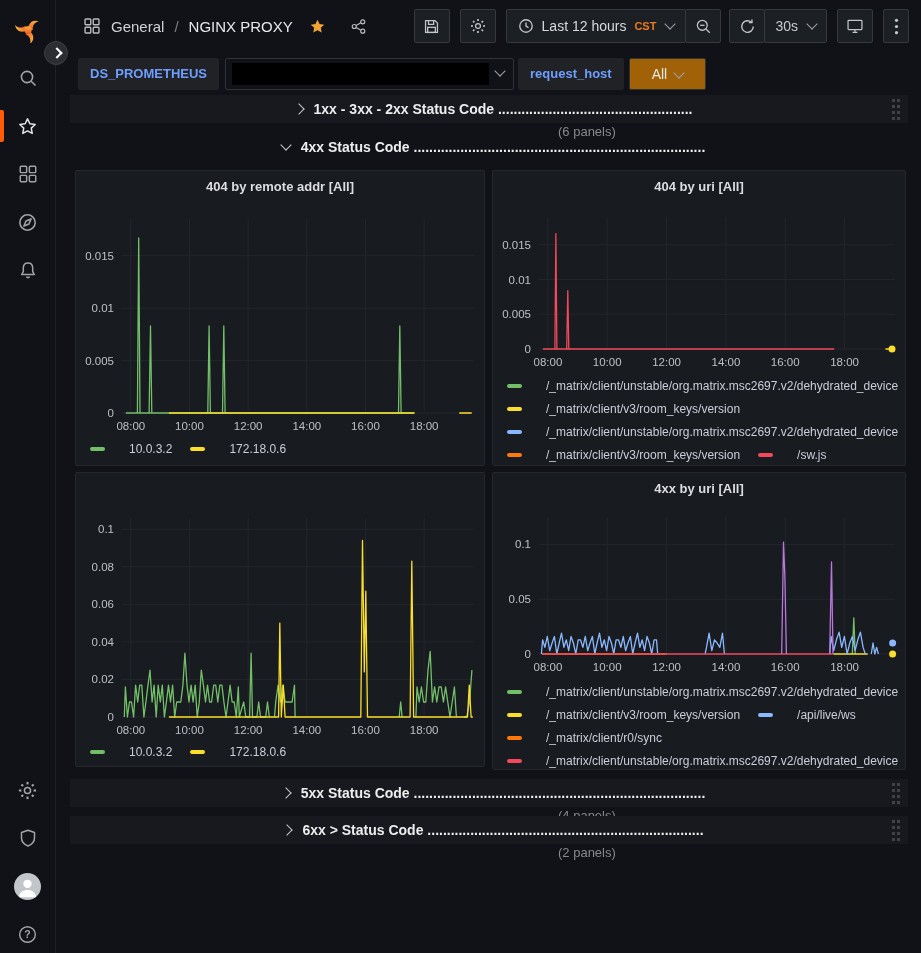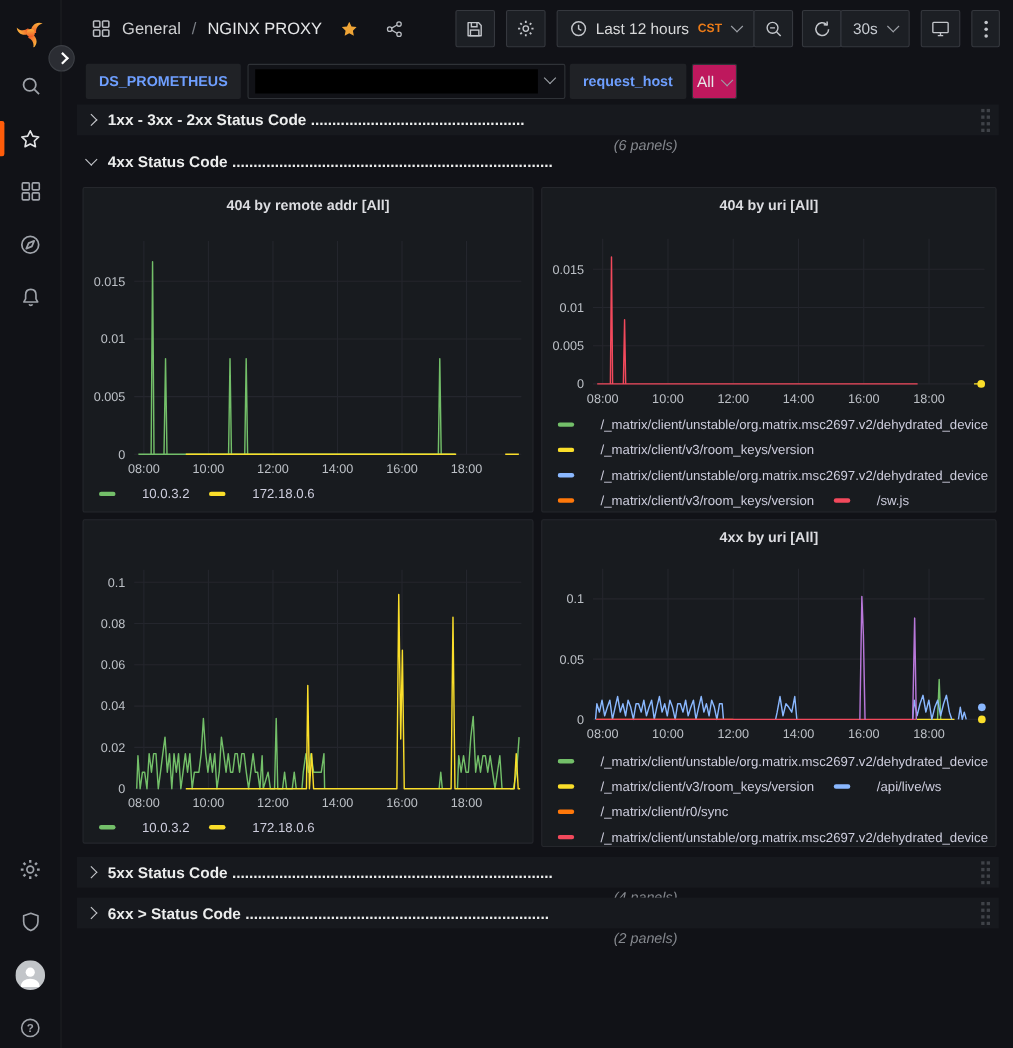--- a/index.html
+++ b/index.html
@@ -38,30 +38,30 @@
   .tb-time .cv,.tb-int .cv{color:#9da1a8;margin-left:2px;}
   .tb-int{gap:8px;padding:0 10px;}
   .tb-int .ival{font-size:14px;color:#c7cbd1;}
 
   
   .varbar{position:absolute;left:55px;top:52px;right:0;height:43px;display:flex;align-items:center;padding-left:23px;}
   .var-label{height:32px;display:flex;align-items:center;padding:0 12px;background:#202226;border-radius:2px;color:#6e9fff;font-size:13px;font-weight:bold;cursor:default;}
   .var-drop{position:relative;height:32px;width:289px;box-sizing:border-box;border:1px solid #2f3237;background:#111217;margin-left:6px;border-radius:2px;cursor:pointer;}
   .var-drop .redact{position:absolute;left:6px;top:4px;right:24px;bottom:4px;background:#000;}
   .var-drop .cv{position:absolute;right:9px;top:12px;color:#9da1a8;}
-  .var-all{height:32px;box-sizing:border-box;border:1px solid #2f3237;background:#be185d;border-radius:2px;margin-left:5px;display:flex;align-items:center;gap:8px;padding:0 4px;color:#e6e7e9;font-size:14px;cursor:pointer;text-align:right;}
+  .var-all{height:32px;box-sizing:border-box;border:1px solid #2f3237;background:#a16207;border-radius:2px;margin-left:5px;display:flex;align-items:center;gap:8px;padding:0 22px;color:#e6e7e9;font-size:14px;cursor:pointer;text-align:right;}
   .var-all .cv{color:#9da1a8;margin-top:-2px;}
   .ml18{margin-left:4px;}
 
   
-  .row-head{position:absolute;left:70px;width:838px;height:28px;display:flex;align-items:center;box-sizing:border-box;padding-left:9px;cursor:pointer;}
+  .row-head{position:absolute;left:70px;width:838px;height:28px;display:flex;align-items:center;box-sizing:border-box;padding-left:9px;cursor:pointer;justify-content:center;}
   .row-head.collapsed{background:#17191e;}
   .row-head .cv{color:#c7c9cd;flex:none;}
   .row-title{margin-left:11px;font-size:14px;font-weight:bold;color:#eceded;white-space:nowrap;}
-  .row-note{position:absolute;left:488px;font-size:13px;font-style:italic;color:#85888e;margin-top:44px;}
+  .row-note{position:absolute;left:488px;font-size:13px;color:#85888e;margin-top:44px;}
   .grip{position:absolute;right:7px;top:3px;color:#3f4248;}
 
   
   .panel{position:absolute;background:#181b1f;border:1px solid #25272c;border-radius:2px;overflow:hidden;box-sizing:border-box;}
   .panel-title{position:absolute;top:0;left:0;right:0;height:30px;display:flex;align-items:center;justify-content:center;font-size:13px;font-weight:bold;color:#dcdde1;cursor:pointer;z-index:2;}
   .chart-area{position:absolute;left:0;top:0;right:0;bottom:0;}
   .chart-area text{font-family:"Liberation Sans","DejaVu Sans",sans-serif;font-size:11.5px;fill:#bcc0c6;}
   .panel-legend{position:absolute;left:14px;right:4px;z-index:2;}
   .legend-row{display:flex;align-items:center;gap:18px;overflow:hidden;white-space:nowrap;}
   .legend-item{display:inline-flex;align-items:center;gap:24px;font-size:12px;color:#ccccdc;cursor:pointer;flex:none;}

